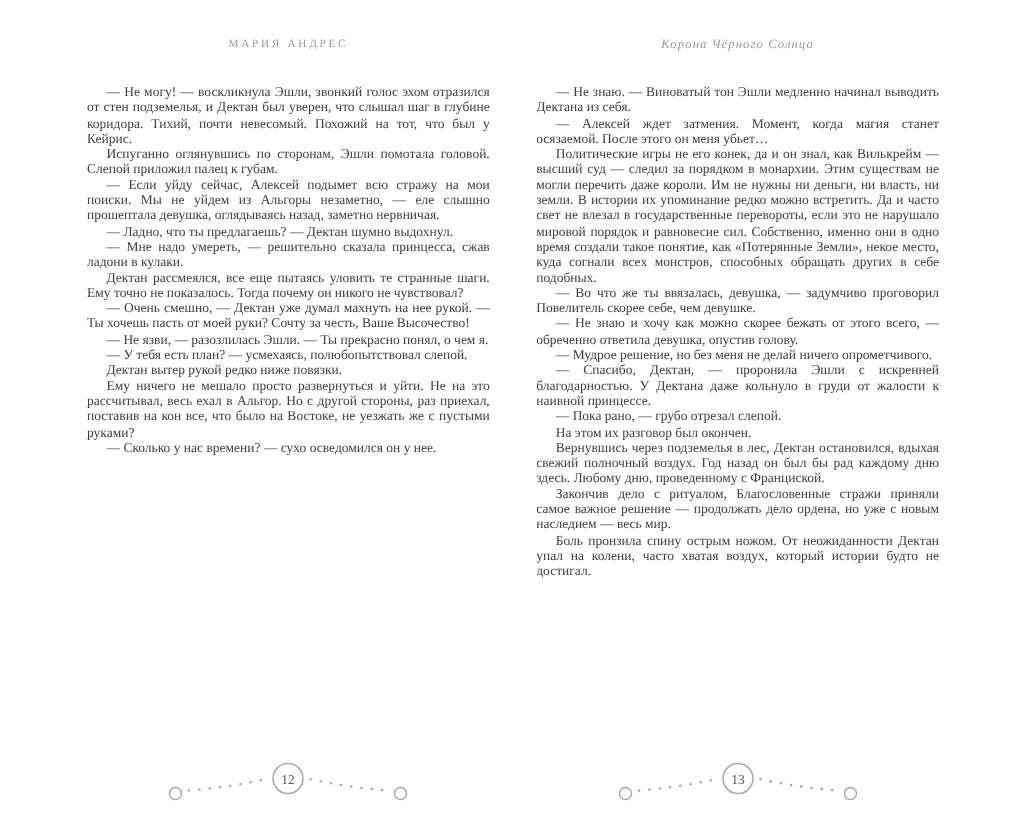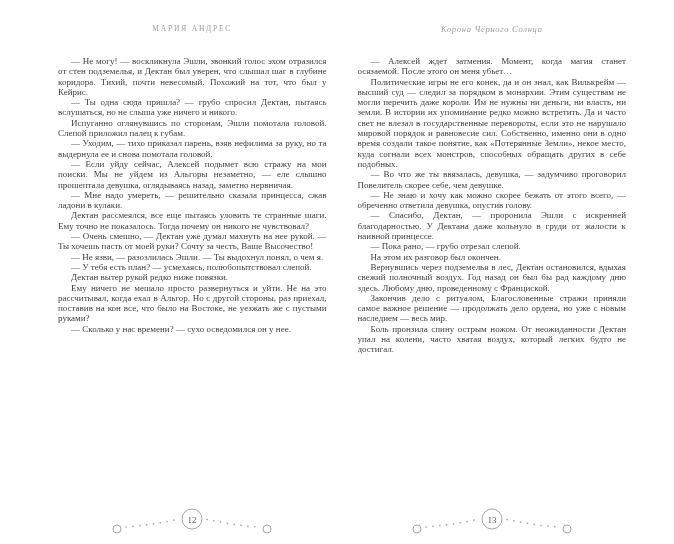--- a/index.html
+++ b/index.html
@@ -62,83 +62,84 @@
 <body>
 
 <div class="spread">
 
   <div class="page">
     <div class="running-head">МАРИЯ АНДРЕС</div>
     <div class="body-text">
 
         <p class="para">— Не могу! — воскликнула Эшли, звонкий голос эхом отразился от стен подземелья, и Дектан был уверен, что слышал шаг в глубине коридора. Тихий, почти невесомый. Похожий на тот, что был у Кейрис.</p>
 
-        <p class="para">— Ты одна сюда пришла? — грубо спросил Дектан, пытаясь вслушаться, но не слыша уже ничего и никого.</p>
 
         <p class="para">Испуганно оглянувшись по сторонам, Эшли помотала головой. Слепой приложил палец к губам.</p>
 
-        <p class="para">— Уходим, — тихо приказал парень, взяв нефилима за руку, но та выдернула ее и снова помотала головой.</p>
 
         <p class="para">— Если уйду сейчас, Алексей подымет всю стражу на мои поиски. Мы не уйдем из Альгоры незаметно, — еле слышно прошептала девушка, оглядываясь назад, заметно нервничая.</p>
 
+        <p class="para">— Ладно, что ты предлагаешь? — Дектан шумно выдохнул.</p>
 
         <p class="para">— Мне надо умереть, — решительно сказала принцесса, сжав ладони в кулаки.</p>
 
         <p class="para">Дектан рассмеялся, все еще пытаясь уловить те странные шаги. Ему точно не показалось. Тогда почему он никого не чувствовал?</p>
 
         <p class="para">— Очень смешно, — Дектан уже думал махнуть на нее рукой. — Ты хочешь пасть от моей руки? Сочту за честь, Ваше Высочество!</p>
 
-        <p class="para">— Не язви, — разозлилась Эшли. — Ты выдохнул понял, о чем я.</p>
+        <p class="para">— Не язви, — разозлилась Эшли. — Ты прекрасно понял, о чем я.</p>
 
         <p class="para">— У тебя есть план? — усмехаясь, полюбопытствовал слепой.</p>
 
 
         <p class="para">Дектан вытер рукой редко ниже повязки.</p>
 
-        <p class="para">Ему ничего не мешало просто развернуться и уйти. Не на это рассчитывал, когда ехал в Альгор. Но с другой стороны, раз приехал, поставив на кон все, что было на Востоке, не уезжать же с пустыми руками?</p>
+        <p class="para">Ему ничего не мешало просто развернуться и уйти. Не на это рассчитывал, весь ехал в Альгор. Но с другой стороны, раз приехал, поставив на кон все, что было на Востоке, не уезжать же с пустыми руками?</p>
 
         <p class="para">— Сколько у нас времени? — сухо осведомился он у нее.</p>
       </div>
     <div class="page-footer">
       <svg class="ornament" width="170" height="30" viewBox="0 0 170 30">
         <circle cx="10" cy="23" r="4" fill="none" stroke="#a8a8a8" stroke-width="1"></circle>
         <path d="M19 21 Q 45 19 70 13.5" fill="none" stroke="#a8a8a8" stroke-width="1.7" stroke-linecap="round" stroke-dasharray="0.1 6.8"></path>
         <circle cx="85" cy="13" r="10" fill="none" stroke="#a8a8a8" stroke-width="1"></circle>
         <text x="85" y="16.5" text-anchor="middle" font-size="9" fill="#555555">12</text>
         <path d="M100 13.5 Q 125 19 151 21" fill="none" stroke="#a8a8a8" stroke-width="1.7" stroke-linecap="round" stroke-dasharray="0.1 6.8"></path>
         <circle cx="160" cy="23" r="4" fill="none" stroke="#a8a8a8" stroke-width="1"></circle>
       </svg>
     </div>
   </div>
 
   <div class="page">
     <div class="running-head italic">Корона Чёрного Солнца</div>
     <div class="body-text">
 
+        <p class="para">— Не знаю. — Виноватый тон Эшли медленно начинал выводить Дектана из себя.</p>
 
         <p class="para">— Алексей ждет затмения. Момент, когда магия станет осязаемой. После этого он меня убьет…</p>
 
         <p class="para">Политические игры не его конек, да и он знал, как Вилькрейм — высший суд — следил за порядком в монархии. Этим существам не могли перечить даже короли. Им не нужны ни деньги, ни власть, ни земли. В истории их упоминание редко можно встретить. Да и часто свет не влезал в государственные перевороты, если это не нарушало мировой порядок и равновесие сил. Собственно, именно они в одно время создали такое понятие, как «Потерянные Земли», некое место, куда согнали всех монстров, способных обращать других в себе подобных.</p>
 
         <p class="para">— Во что же ты ввязалась, девушка, — задумчиво проговорил Повелитель скорее себе, чем девушке.</p>
 
         <p class="para">— Не знаю и хочу как можно скорее бежать от этого всего, — обреченно ответила девушка, опустив голову.</p>
 
+        <p class="para">— Мудрое решение, но без меня не делай ничего опрометчивого.</p>
 
         <p class="para">— Спасибо, Дектан, — проронила Эшли с искренней благодарностью. У Дектана даже кольнуло в груди от жалости к наивной принцессе.</p>
 
         <p class="para">— Пока рано, — грубо отрезал слепой.</p>
 
         <p class="para">На этом их разговор был окончен.</p>
 
         <p class="para">Вернувшись через подземелья в лес, Дектан остановился, вдыхая свежий полночный воздух. Год назад он был бы рад каждому дню здесь. Любому дню, проведенному с Франциской.</p>
 
         <p class="para">Закончив дело с ритуалом, Благословенные стражи приняли самое важное решение — продолжать дело ордена, но уже с новым наследием — весь мир.</p>
 
-        <p class="para">Боль пронзила спину острым ножом. От неожиданности Дектан упал на колени, часто хватая воздух, который легких будто не достигал.</p>
+        <p class="para">Боль пронзила спину острым ножом. От неожиданности Дектан упал на колени, часто хватая воздух, который истории будто не достигал.</p>
       </div>
     <div class="page-footer">
       <svg class="ornament" width="170" height="30" viewBox="0 0 170 30">
         <circle cx="10" cy="23" r="4" fill="none" stroke="#a8a8a8" stroke-width="1"></circle>
         <path d="M19 21 Q 45 19 70 13.5" fill="none" stroke="#a8a8a8" stroke-width="1.7" stroke-linecap="round" stroke-dasharray="0.1 6.8"></path>
         <circle cx="85" cy="13" r="10" fill="none" stroke="#a8a8a8" stroke-width="1"></circle>
         <text x="85" y="16.5" text-anchor="middle" font-size="9" fill="#555555">13</text>
         <path d="M100 13.5 Q 125 19 151 21" fill="none" stroke="#a8a8a8" stroke-width="1.7" stroke-linecap="round" stroke-dasharray="0.1 6.8"></path>
         <circle cx="160" cy="23" r="4" fill="none" stroke="#a8a8a8" stroke-width="1"></circle>
       </svg>

